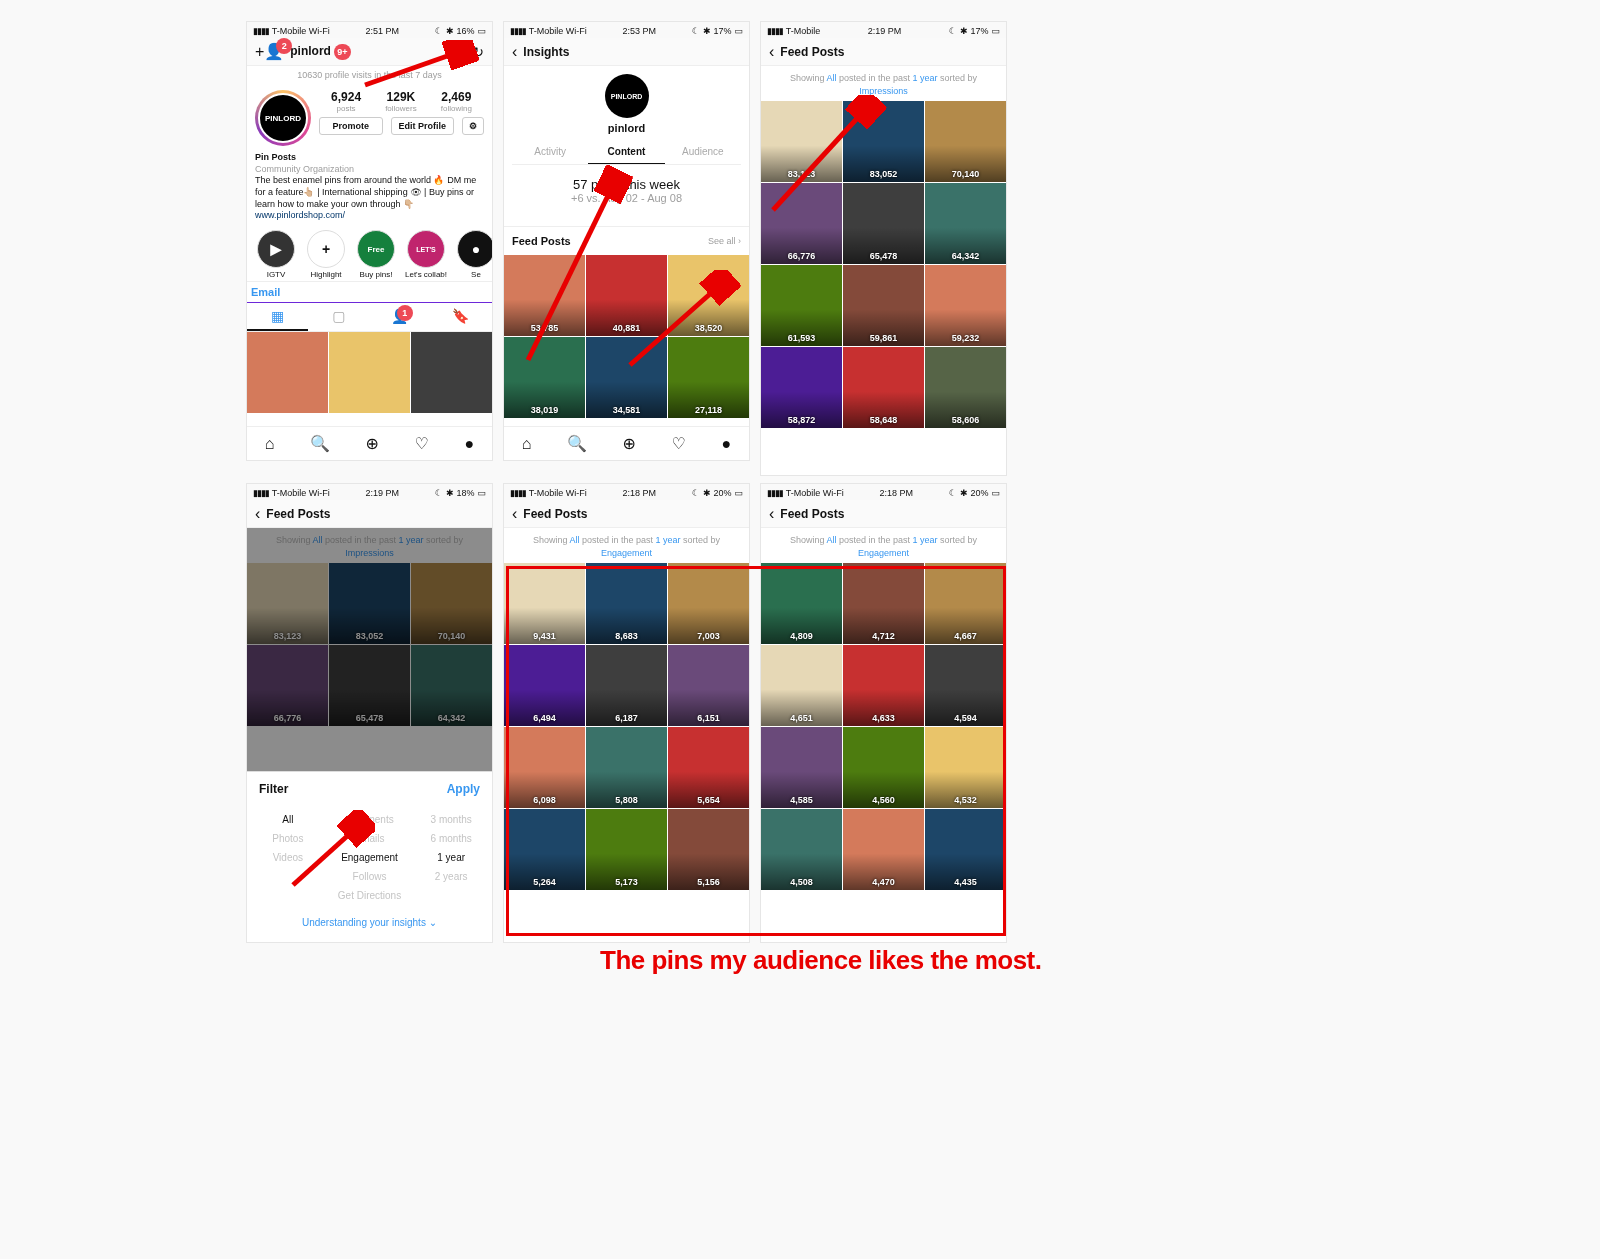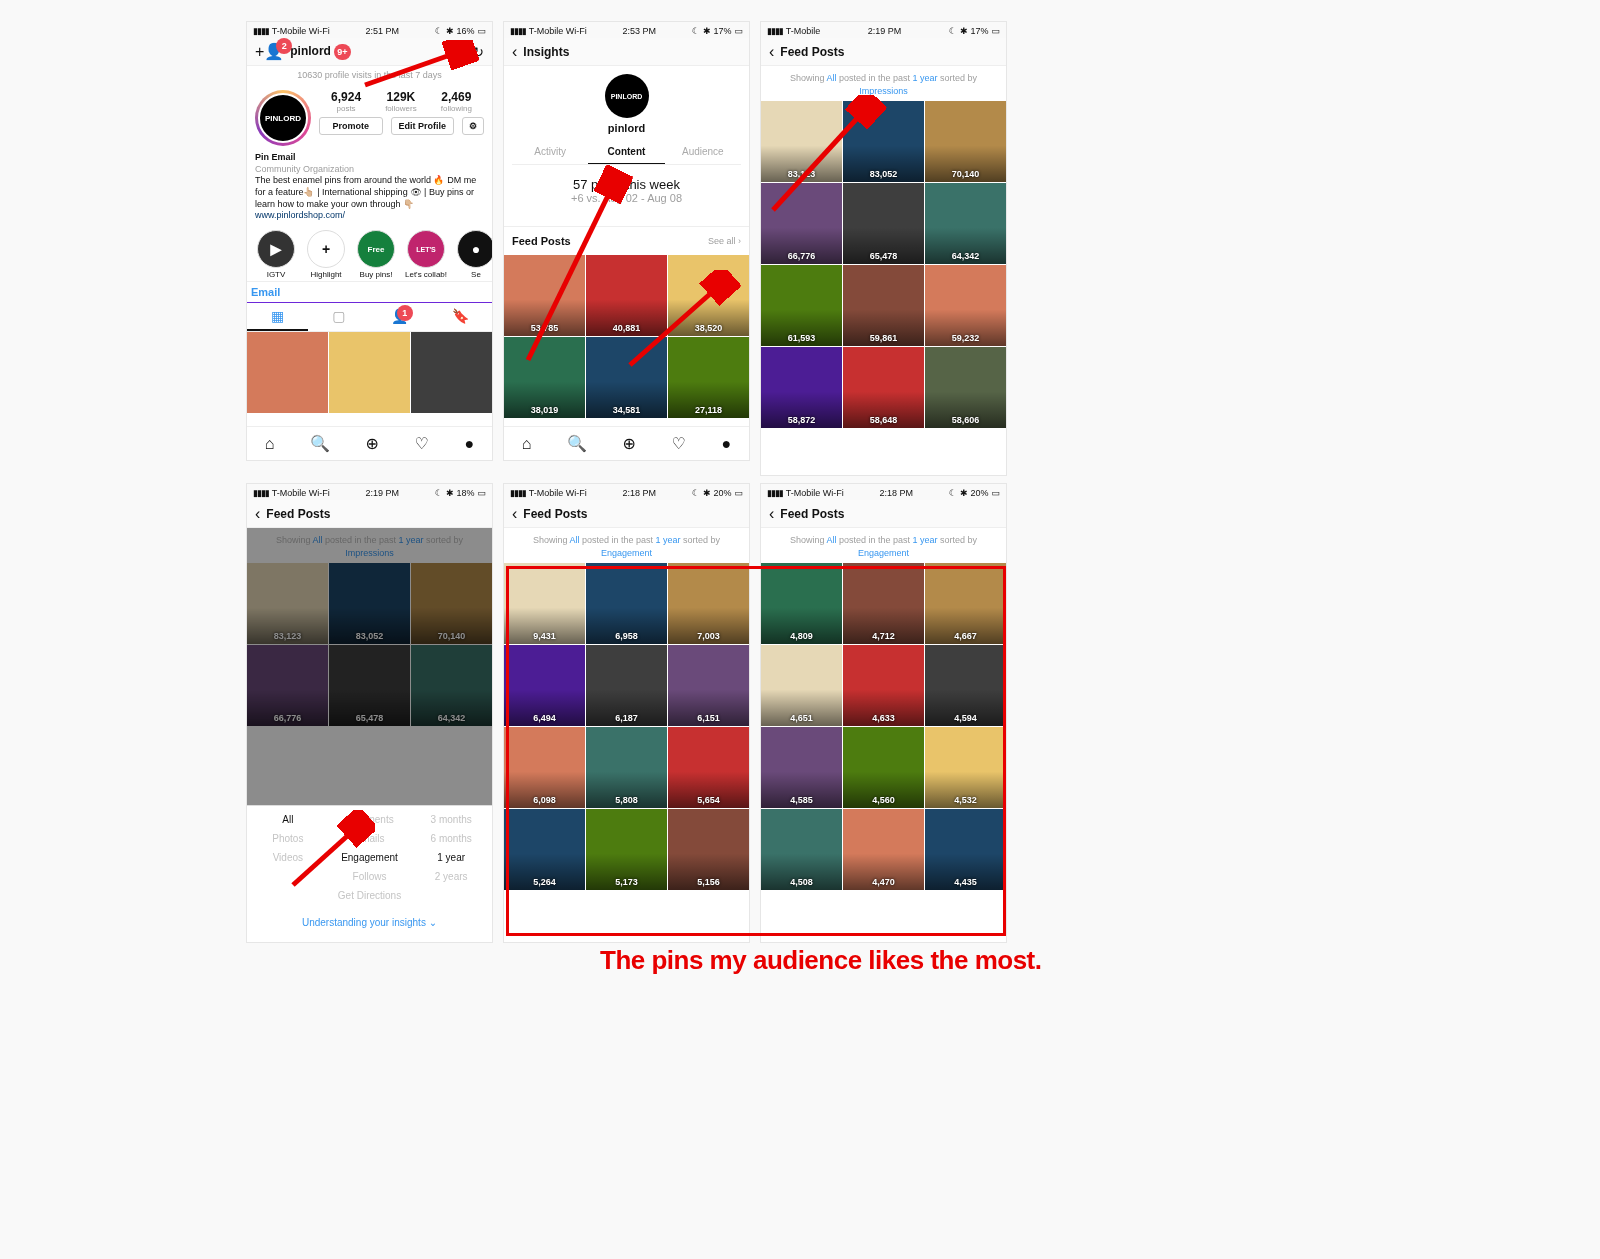--- a/index.html
+++ b/index.html
@@ -205,21 +205,21 @@
             </div>
       </div>
       <div class="btn-row">
         <div class="btn">Promote</div>
         <div class="btn">Edit Profile</div>
         <div class="btn btn-small">⚙</div>
       </div>
     </div>
   </div>
   <div class="bio">
-    <div class="bio-name">Pin Email</div>
+    <div class="bio-name">Pin Posts</div>
     <div class="bio-cat">Community Organization</div>
     <div>The best enamel pins from around the world 🔥 DM me for a feature👆🏼 | International shipping 👁 | Buy pins or learn how to make your own through 👇🏼</div>
     <div class="link">www.pinlordshop.com/</div>
   </div>
   <div class="highlights">
     <div class="hl">
           <div class="hl-circ" style="background:#333;color:#fff">
             <span>▶</span>
           </div>
           <div class="hl-lbl">IGTV</div>
@@ -453,20 +453,24 @@
             <div class="shade"></div>
             <span>65,478</span>
           </div>
           <div class="gp c9">
             <div class="shade"></div>
             <span>64,342</span>
           </div>
         </div>
     <div class="dim-overlay"></div>
     <div class="sheet">
+      <div class="sheet-head">
+        <span style="font-weight:600">Filter</span>
+        <span class="blue" style="font-weight:600">Apply</span>
+      </div>
       <div class="picker-row">
         <div class="picker-col" id="pc1">
               <div class="sel">All</div>
               <div>Photos</div>
               <div>Videos</div>
             </div>
         <div class="picker-col" id="pc2">
               <div>Comments</div>
               <div>Emails</div>
               <div class="sel">Engagement</div>
@@ -507,21 +511,21 @@
   <div class="filter-text">
     <span>Showing </span><span class="filter-link">All</span><span> posted in the past </span><span class="filter-link">1 year</span><span> sorted by </span><br><span class="filter-link">Engagement</span>
   </div>
   <div class="grid3" id="grid-eng1" style="flex:1;overflow:hidden;align-content:start">
         <div class="gp c7">
           <div class="shade"></div>
           <span>9,431</span>
         </div>
         <div class="gp c5">
           <div class="shade"></div>
-          <span>6,958</span>
+          <span>8,683</span>
         </div>
         <div class="gp c8">
           <div class="shade"></div>
           <span>7,003</span>
         </div>
         <div class="gp c13">
           <div class="shade"></div>
           <span>6,494</span>
         </div>
         <div class="gp c10">

